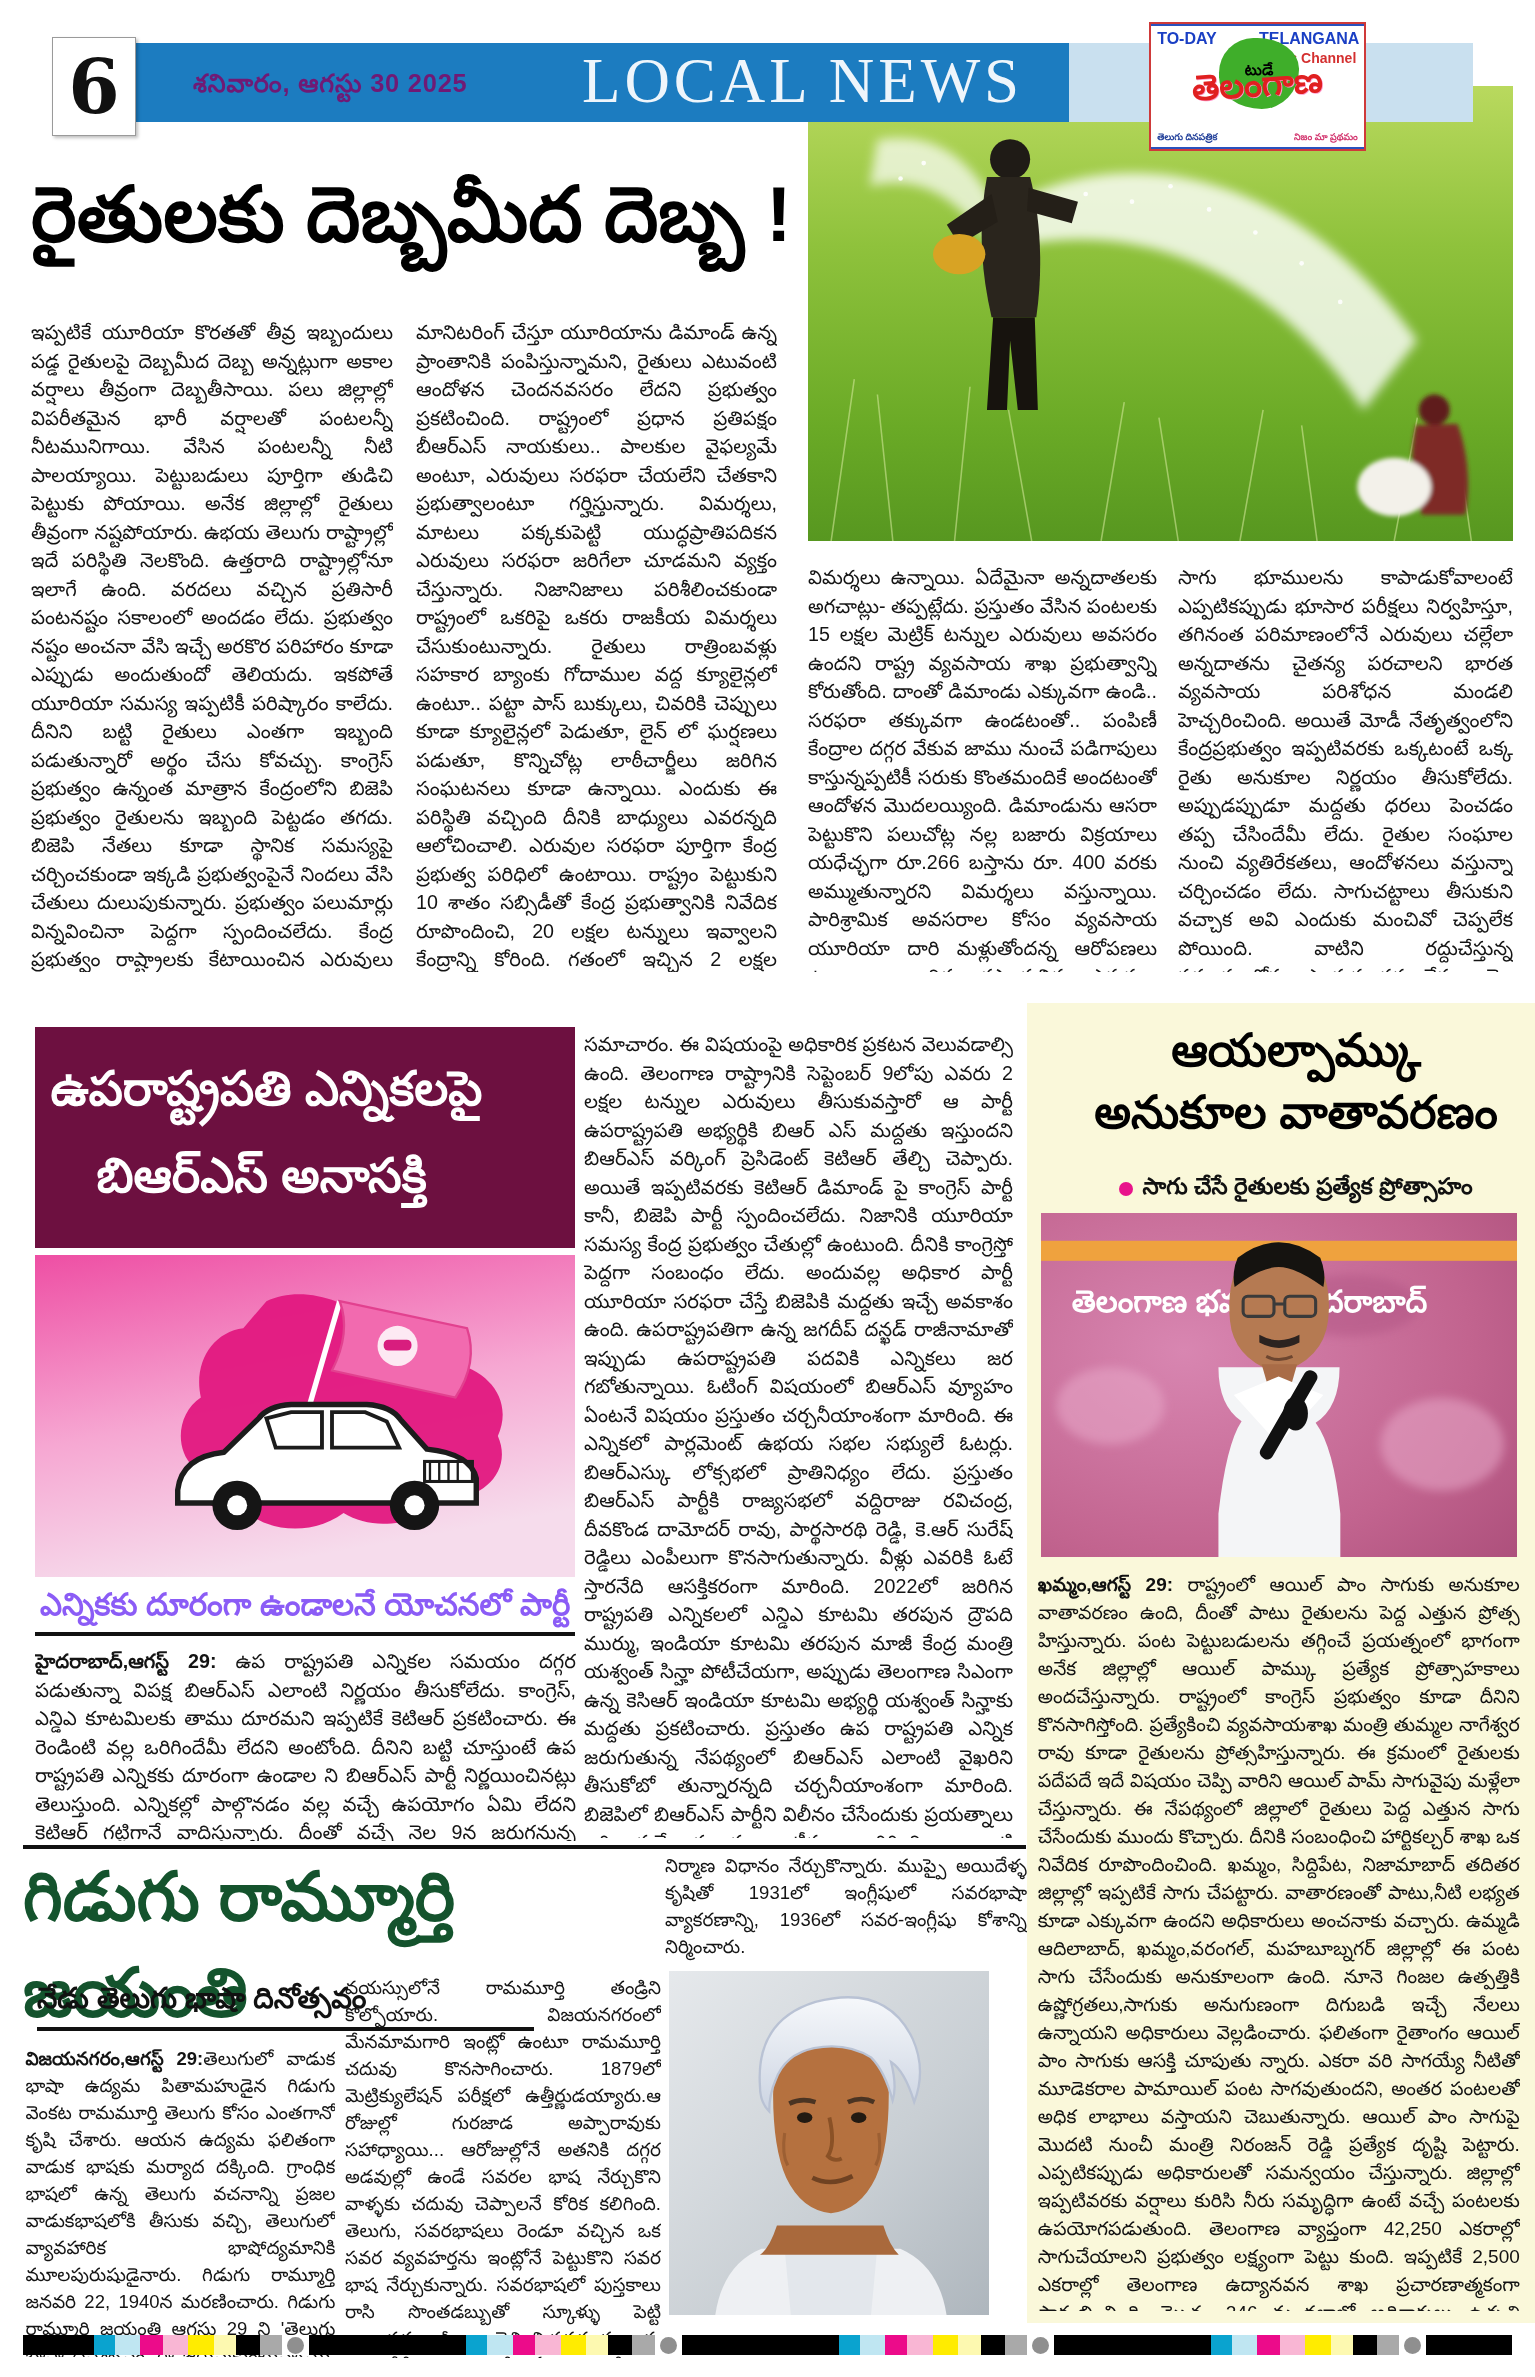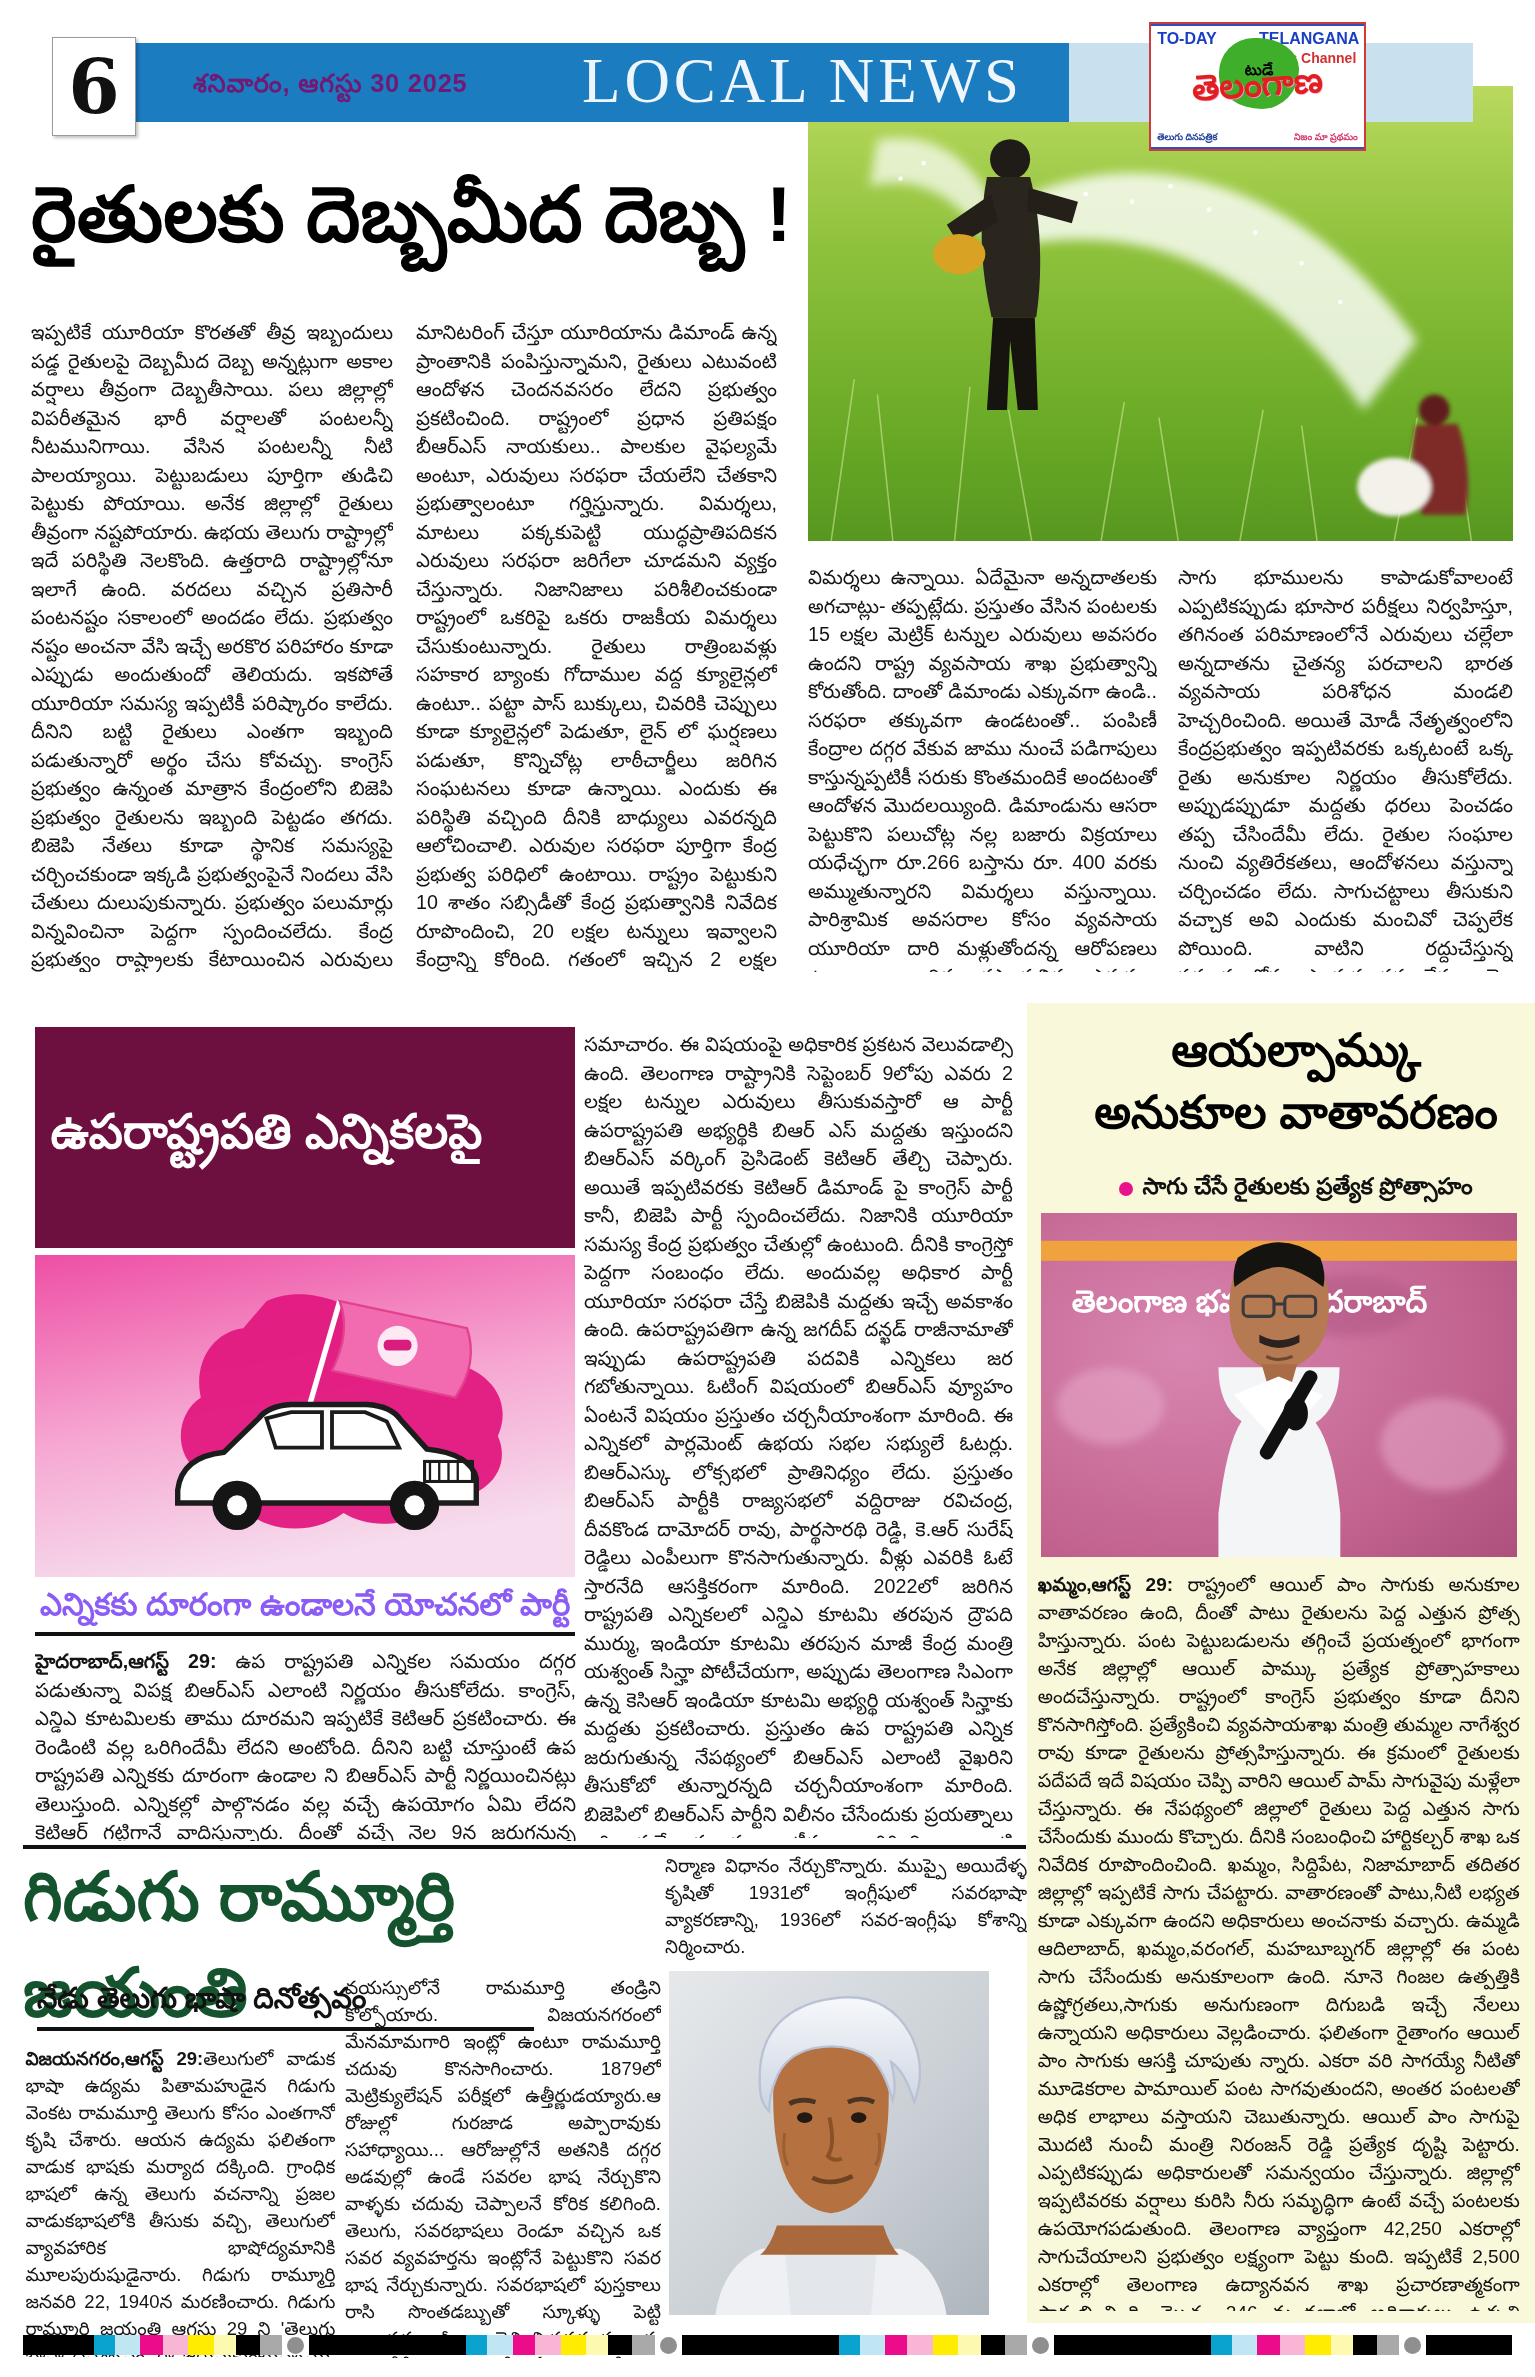--- a/index.html
+++ b/index.html
@@ -154,20 +154,21 @@
     </g>
   </svg>
 
   <div class="abs tcol a1c1">ఇప్పటికే యూరియా కొరతతో తీవ్ర ఇబ్బందులు పడ్డ రైతులపై దెబ్బమీద దెబ్బ అన్నట్లుగా అకాల వర్షాలు తీవ్రంగా దెబ్బతీసాయి. పలు జిల్లాల్లో విపరీతమైన భారీ వర్షాలతో పంటలన్నీ నీటమునిగాయి. వేసిన పంటలన్నీ నీటి పాలయ్యాయి. పెట్టుబడులు పూర్తిగా తుడిచి పెట్టుకు పోయాయి. అనేక జిల్లాల్లో రైతులు తీవ్రంగా నష్టపోయారు. ఉభయ తెలుగు రాష్ట్రాల్లో ఇదే పరిస్థితి నెలకొంది. ఉత్తరాది రాష్ట్రాల్లోనూ ఇలాగే ఉంది. వరదలు వచ్చిన ప్రతిసారీ పంటనష్టం సకాలంలో అందడం లేదు. ప్రభుత్వం నష్టం అంచనా వేసి ఇచ్చే అరకొర పరిహారం కూడా ఎప్పుడు అందుతుందో తెలియదు. ఇకపోతే యూరియా సమస్య ఇప్పటికీ పరిష్కారం కాలేదు. దీనిని బట్టి రైతులు ఎంతగా ఇబ్బంది పడుతున్నారో అర్థం చేసు కోవచ్చు. కాంగ్రెస్ ప్రభుత్వం ఉన్నంత మాత్రాన కేంద్రంలోని బిజెపి ప్రభుత్వం రైతులను ఇబ్బంది పెట్టడం తగదు. బిజెపి నేతలు కూడా స్థానిక సమస్యపై చర్చించకుండా ఇక్కడి ప్రభుత్వంపైనే నిందలు వేసి చేతులు దులుపుకున్నారు. ప్రభుత్వం పలుమార్లు విన్నవించినా పెద్దగా స్పందించలేదు. కేంద్ర ప్రభుత్వం రాష్ట్రాలకు కేటాయించిన ఎరువులు కోటాను పరిశీలిస్తే తెలంగాణపై కొంత పక్షపాతం చూపిస్తున్నట్టుగానే కనిపిస్తోంది. ఈ సంవత్సరం పంటల సేద్యం పెరగవచ్చుననే దృష్టితో రాష్ట్రం 20 లక్షల మెట్రిక్ టన్నులు కేటాయించాలని కోరితే, రాష్ట్రానికి కేంద్రం కేటాయించింది 9.80 లక్షల టన్నులు మాత్రమే. ఆగస్టు ఆఖరినాటికి 8.30 లక్షల టన్నులు సరఫరా చేయాల్సి ఉండగా ఈనెల ఆఖరికి వచ్చింది 5.66 లక్షల టన్నులు మాత్రమే. ఆ వివరాలు వ్యవసాయశాఖ మంత్రి పత్రికా ముఖంగా వివరించారు. ఇంకా సుమారు 3 లక్షల టన్నుల లోటు ఉండటం.. సకాలంలో కేంద్రం సరఫరా చేయకపోవటంతో రాష్ట్రవ్యాప్తంగా రైతులు తీవ్ర ఇబ్బందులు పడుతున్నారని.. ఎప్పటికప్పుడు వస్తున్న ఎరువులను</div>
   <div class="abs tcol a1c2">మానిటరింగ్ చేస్తూ యూరియాను డిమాండ్ ఉన్న ప్రాంతానికి పంపిస్తున్నామని, రైతులు ఎటువంటి ఆందోళన చెందనవసరం లేదని ప్రభుత్వం ప్రకటించింది. రాష్ట్రంలో ప్రధాన ప్రతిపక్షం బీఆర్ఎస్ నాయకులు.. పాలకుల వైఫల్యమే అంటూ, ఎరువులు సరఫరా చేయలేని చేతకాని ప్రభుత్వాలంటూ గర్హిస్తున్నారు. విమర్శలు, మాటలు పక్కకుపెట్టి యుద్ధప్రాతిపదికన ఎరువులు సరఫరా జరిగేలా చూడమని వ్యక్తం చేస్తున్నారు. నిజానిజాలు పరిశీలించకుండా రాష్ట్రంలో ఒకరిపై ఒకరు రాజకీయ విమర్శలు చేసుకుంటున్నారు. రైతులు రాత్రింబవళ్లు సహకార బ్యాంకు గోదాముల వద్ద క్యూలైన్లలో ఉంటూ.. పట్టా పాస్ బుక్కులు, చివరికి చెప్పులు కూడా క్యూలైన్లలో పెడుతూ, లైన్ లో ఘర్షణలు పడుతూ, కొన్నిచోట్ల లాఠీచార్జీలు జరిగిన సంఘటనలు కూడా ఉన్నాయి. ఎందుకు ఈ పరిస్థితి వచ్చింది దీనికి బాధ్యులు ఎవరన్నది ఆలోచించాలి. ఎరువుల సరఫరా పూర్తిగా కేంద్ర ప్రభుత్వ పరిధిలో ఉంటాయి. రాష్ట్రం పెట్టుకుని 10 శాతం సబ్సిడీతో కేంద్ర ప్రభుత్వానికి నివేదిక రూపొందించి, 20 లక్షల టన్నులు ఇవ్వాలని కేంద్రాన్ని కోరింది. గతంలో ఇచ్చిన 2 లక్షల టన్నులు ఇప్పటికీ రాష్ట్రం వద్ద నిల్వలు ఉన్నాయని వెల్లడించారు. ఎప్పటికప్పుడు రూ. 80,000 కోట్లు సబ్సిడీ భరించాల్సి వస్తుందని యూరియాపై ప్రభుత్వం వెల్లడించింది. ఎరువులను విదేశాల నుంచి దిగుమతి చేసుకోవాలి. చైనా నుంచి 20 శాతం తక్కువలో తెప్పించుకొనే ప్రయత్నం చేస్తుందని కేంద్రంపై</div>
   <div class="abs tcol a1c3">విమర్శలు ఉన్నాయి. ఏదేమైనా అన్నదాతలకు అగచాట్లు- తప్పట్లేదు. ప్రస్తుతం వేసిన పంటలకు 15 లక్షల మెట్రిక్ టన్నుల ఎరువులు అవసరం ఉందని రాష్ట్ర వ్యవసాయ శాఖ ప్రభుత్వాన్ని కోరుతోంది. దాంతో డిమాండు ఎక్కువగా ఉండి.. సరఫరా తక్కువగా ఉండటంతో.. పంపిణీ కేంద్రాల దగ్గర వేకువ జాము నుంచే పడిగాపులు కాస్తున్నప్పటికీ సరుకు కొంతమందికే అందటంతో ఆందోళన మొదలయ్యింది. డిమాండును ఆసరా పెట్టుకొని పలుచోట్ల నల్ల బజారు విక్రయాలు యధేచ్ఛగా రూ.266 బస్తాను రూ. 400 వరకు అమ్ముతున్నారని విమర్శలు వస్తున్నాయి. పారిశ్రామిక అవసరాల కోసం వ్యవసాయ యూరియా దారి మళ్లుతోందన్న ఆరోపణలు ఉన్నాయి. అధిక రసాయనిక ఎరువుల వినియోగం, పంట మార్పిడి విధానం లేకపోవడం వల్ల భూసారం క్షీణిస్తుంది. రసాయన ఎరువులు, రసాయన ఎరువుల వాడకం వల్ల సాయం రెట్టింపు కాదు. దీనిపై రైతాంగంలో అవగాహన పెంచడంలో ప్రభుత్వాల వైఫల్యం.. మన ఆహార భద్రత ప్రమాదానికి నడుతుంది.</div>
   <div class="abs tcol a1c4">సాగు భూములను కాపాడుకోవాలంటే ఎప్పటికప్పుడు భూసార పరీక్షలు నిర్వహిస్తూ, తగినంత పరిమాణంలోనే ఎరువులు చల్లేలా అన్నదాతను చైతన్య పరచాలని భారత వ్యవసాయ పరిశోధన మండలి హెచ్చరించింది. అయితే మోడీ నేతృత్వంలోని కేంద్రప్రభుత్వం ఇప్పటివరకు ఒక్కటంటే ఒక్క రైతు అనుకూల నిర్ణయం తీసుకోలేదు. అప్పుడప్పుడూ మద్దతు ధరలు పెంచడం తప్ప చేసిందేమీ లేదు. రైతుల సంఘాల నుంచి వ్యతిరేకతలు, ఆందోళనలు వస్తున్నా చర్చించడం లేదు. సాగుచట్టాలు తీసుకుని వచ్చాక అవి ఎందుకు మంచివో చెప్పలేక పోయింది. వాటిని రద్దుచేస్తున్న సమయంలోనూ ఎందుకు రద్దు చేస్తున్నామో వివరించలేకపోయారు.. దేశీయంగా పంటలను ప్రోత్సహించాల్సిన కేంద్రం రైతుల డిమాండ్లను పట్టించుకోవడం లేదన్న విమర్శలు ఉన్నాయి. పండించిన పంటలకు కొనుగోలు కేంద్రాల ద్వారా గిట్టుబాటు ధర అందించాలని రైతులు కోరుతున్నారు. పంట మార్పిడి విధానాలపై అవగాహన పెంచాలి. దీంతో రైతుల పోరాటాలు ఎదురవుతున్నాయి. దీంతో రైతుల పోరాల నుంచి.. ఈ పరిస్థితి నుంచి బయటపడే విధానాలు రావాలి.</div>
 
   <div class="abs a2-box">
     <div class="l1">ఉపరాష్ట్రపతి ఎన్నికలపై</div>
+    <div class="l2">బిఆర్ఎస్ అనాసక్తి</div>
   </div>
 
   <svg class="abs a2-graphic" viewBox="0 0 700 418" preserveAspectRatio="none">
     <defs>
       <linearGradient id="pinkg" x1="0" y1="0" x2="0.3" y2="1">
         <stop offset="0" stop-color="#ee4fa4"></stop>
           <stop offset="0.55" stop-color="#f6a7d2"></stop>
         <stop offset="1" stop-color="#f6dcEC"></stop>
       </linearGradient>
     </defs>

